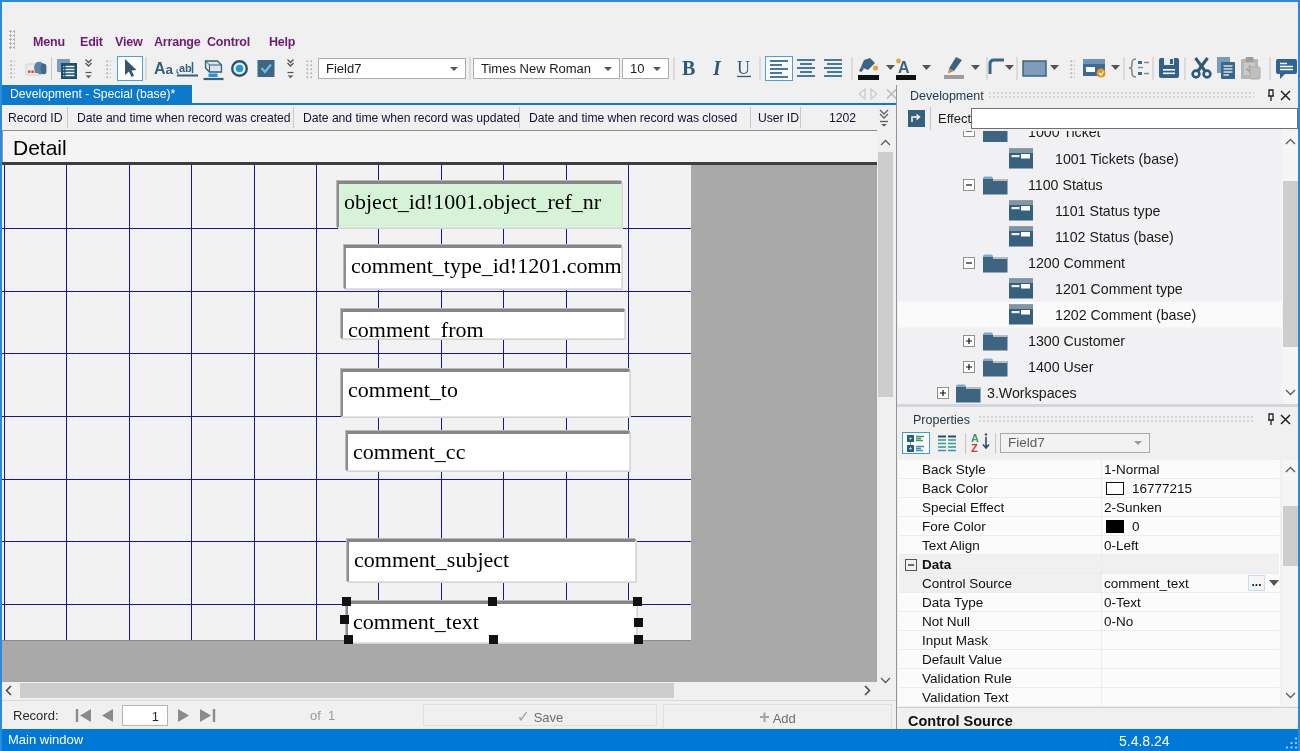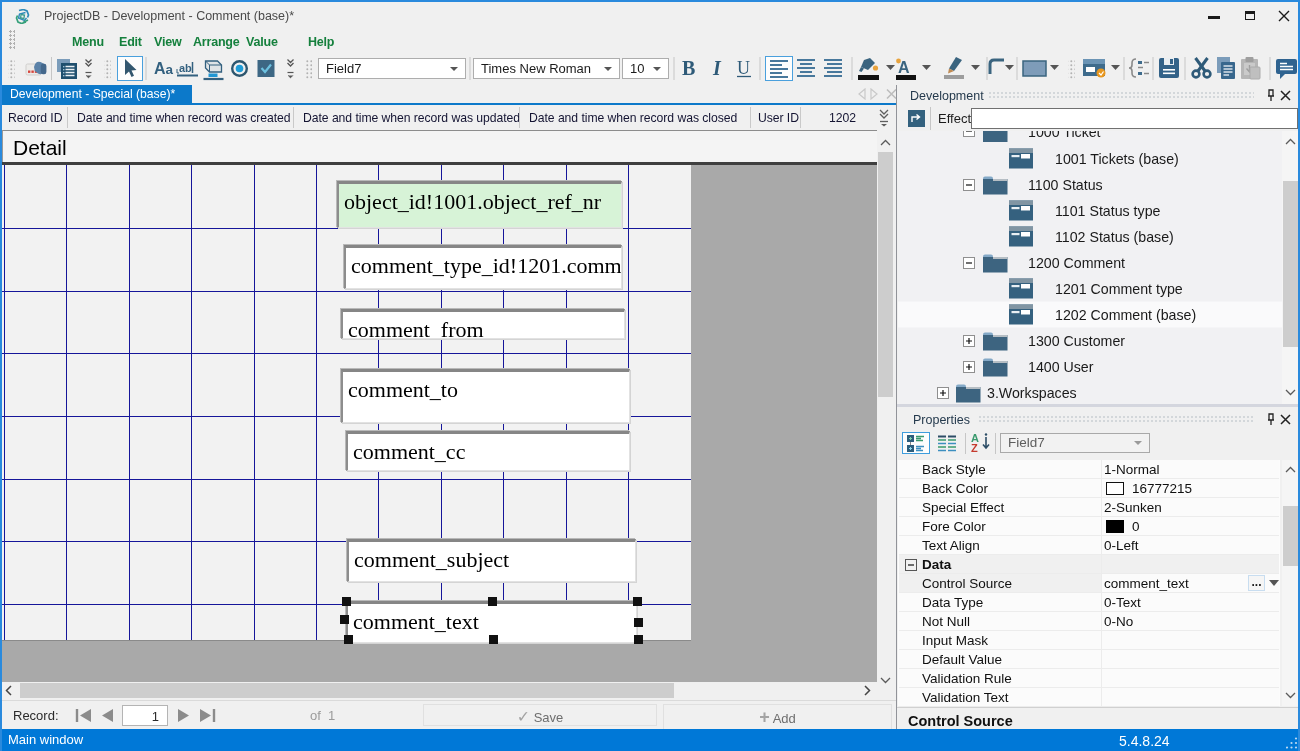--- a/index.html
+++ b/index.html
@@ -9,21 +9,21 @@
 .abs{position:absolute;}
 
 #brd-top{left:0;top:0;width:1300px;height:2px;background:#2a8add;}
 #brd-left{left:0;top:0;width:2px;height:751px;background:#2a8add;}
 #brd-right{left:1298px;top:0;width:2px;height:751px;background:#2a8add;}
 
 #titlebar{left:2px;top:2px;width:1296px;height:26px;background:#f0f0f0;}
 #title-text{left:42px;top:7px;color:#4a4a4a;font-size:12.5px;}
 
 #menubar{left:2px;top:28px;width:1296px;height:24px;background:#f0f0f0;}
-.menuitem{position:absolute;top:7px;color:#15803d;font-weight:600;font-size:12.5px;letter-spacing:-0.2px;margin-left:39px;}
+.menuitem{position:absolute;top:7px;color:#701a75;font-weight:600;font-size:12.5px;letter-spacing:-0.2px;}
 
 #toolbar{left:2px;top:52px;width:1296px;height:33px;background:#f0f0f0;}
 .grip{position:absolute;top:7px;width:6px;height:20px;
  background-image:radial-gradient(circle at 1.5px 1.5px,#b0b0b0 1px,transparent 1.2px);
  background-size:4px 4px;}
 .combo{position:absolute;height:21px;background:#fff;border:1px solid #adadad;
  font-size:13px;color:#1b1b1b;padding:2px 0 0 7px;}
 .combo .arr{position:absolute;right:7px;top:8px;width:0;height:0;
  border-left:4px solid transparent;border-right:4px solid transparent;border-top:4px solid #555;}
 
@@ -70,42 +70,27 @@
 
 #tree{left:1px;top:46px;width:384px;height:273px;background:#f1f1f3;overflow:hidden;}
 
 .prow{position:absolute;left:1px;width:380px;height:19px;border-bottom:1px solid #ececec;background:#fbfbfb;}
 .pname{position:absolute;left:23px;top:2px;font-size:13.5px;color:#101010;}
 .pval{position:absolute;left:205px;top:2px;font-size:13.5px;color:#101010;}
 </style>
 </head>
 <body>
 <div id="app">
-<div class="abs" id="titlebar">
-  <svg class="abs" style="left:13px;top:7px" width="15" height="15" viewBox="0 0 15 15">
-    <path d="M4 1.5 L8.5 0.5 L12 2 L13.5 6 L12.5 8.5" fill="none" stroke="#2e8ab8" stroke-width="1.7"></path>
-    <path d="M11 13 L6.5 14.5 L3 13 L1.5 9 L2.5 6.5" fill="none" stroke="#36a07a" stroke-width="1.7"></path>
-    <path d="M10.5 3.5 L4.5 5 L3.5 9 L9.5 11.5 L11.5 9" fill="none" stroke="#2e8ab8" stroke-width="1.4"></path>
-    <path d="M13 11 L8 13.5" stroke="#36a07a" stroke-width="1.4"></path>
-    <rect x="5.8" y="5.8" width="3.4" height="3.4" fill="none" stroke="#3b9b8f" stroke-width="1.3" transform="rotate(10 7.5 7.5)"></rect>
-  </svg>
-  <div class="abs" id="title-text">ProjectDB - Development - Comment (base)*</div>
-  <div class="abs" style="left:1206px;top:14px;width:12px;height:3px;background:#1a1a1a"></div>
-  <div class="abs" style="left:1243px;top:9px;width:10px;height:9px;border:1.5px solid #1a1a1a;border-top-width:3px"></div>
-  <svg class="abs" style="left:1276px;top:8px" width="12" height="12" viewBox="0 0 12 12">
-        <path d="M1 1 L11 11 M11 1 L1 11" stroke="#1a1a1a" stroke-width="1.4"></path>
-      </svg>
-</div>
 <div class="abs" id="menubar">
   <div class="grip" style="left:7px;top:2px"></div>
   <div class="menuitem" style="left:31px">Menu</div>
   <div class="menuitem" style="left:78px">Edit</div>
   <div class="menuitem" style="left:113px">View</div>
   <div class="menuitem" style="left:152px">Arrange</div>
-  <div class="menuitem" style="left:205px">Value</div>
+  <div class="menuitem" style="left:205px">Control</div>
   <div class="menuitem" style="left:267px">Help</div>
 </div>
 <div class="abs" id="toolbar">
 <svg class="abs" style="left:0;top:0" width="1296" height="33" viewBox="0 0 1296 33">
   <defs>
     <pattern id="dots" width="4" height="4" patternUnits="userSpaceOnUse">
       <circle cx="1.3" cy="1.3" r="1" fill="#b2b2b2"></circle>
     </pattern>
   </defs>
   <rect x="6" y="7" width="7" height="20" fill="url(#dots)"></rect>
@@ -307,21 +292,21 @@
   <div class="abs" id="gridarea">
     <svg width="689" height="476" viewBox="0 0 689 476">
       <path d="M2.5 0 V475 M64.9 0 V475 M127.3 0 V475 M189.7 0 V475 M252.1 0 V475 M314.5 0 V475 M376.9 0 V475 M439.3 0 V475 M501.7 0 V475 M564.1 0 V475 M626.5 0 V475 M0 63.3 H689 M0 126.0 H689 M0 188.7 H689 M0 251.4 H689 M0 314.1 H689 M0 376.8 H689 M0 439.5 H689" stroke="#16169a" stroke-width="1" fill="none" shape-rendering="crispEdges"></path>
     </svg>
   </div>
   <div class="abs" id="gray-right"></div>
   <div class="abs" id="gray-bottom"></div>
   <div class="fld" style="left:337px;top:51px;width:285px;height:47px;background:#d7f3d7">object_id!1001.object_ref_nr</div>
   <div class="fld" style="left:344px;top:115px;width:278px;height:44px">comment_type_id!1201.comment_type</div>
   <div class="fld" style="left:341px;top:179px;width:284px;height:30px">comment_from</div>
-  <div class="fld" style="left:341px;top:239px;width:289px;height:54px">comment_to</div>
+  <div class="fld" style="left:341px;top:239px;width:289px;height:48px">comment_to</div>
   <div class="fld" style="left:346px;top:301px;width:284px;height:40px">comment_cc</div>
   <div class="fld" style="left:347px;top:409px;width:289px;height:43px">comment_subject</div>
   <div class="fld" style="left:346px;top:471px;width:291px;height:42px">comment_text</div>
   <div class="hdl" style="left:342px;top:467px"></div>
   <div class="hdl" style="left:488px;top:467px"></div>
   <div class="hdl" style="left:633px;top:467px"></div>
   <div class="hdl" style="left:340px;top:485px"></div>
   <div class="hdl" style="left:634px;top:488px"></div>
   <div class="hdl" style="left:344px;top:505px"></div>
   <div class="hdl" style="left:489px;top:505px"></div>

